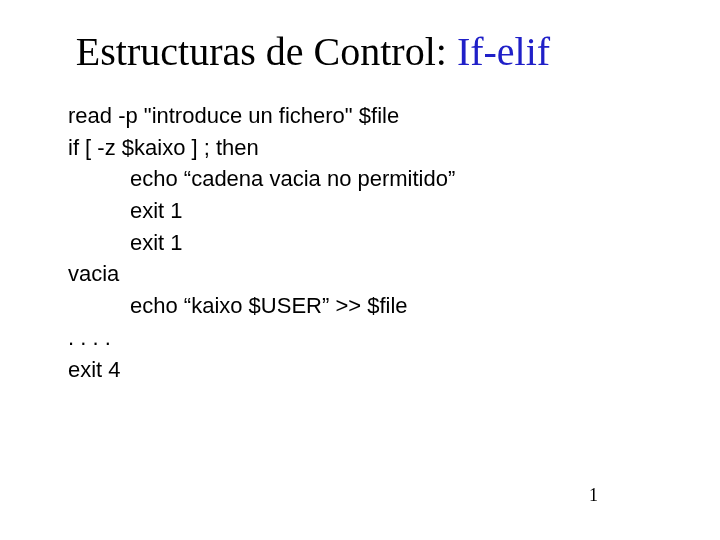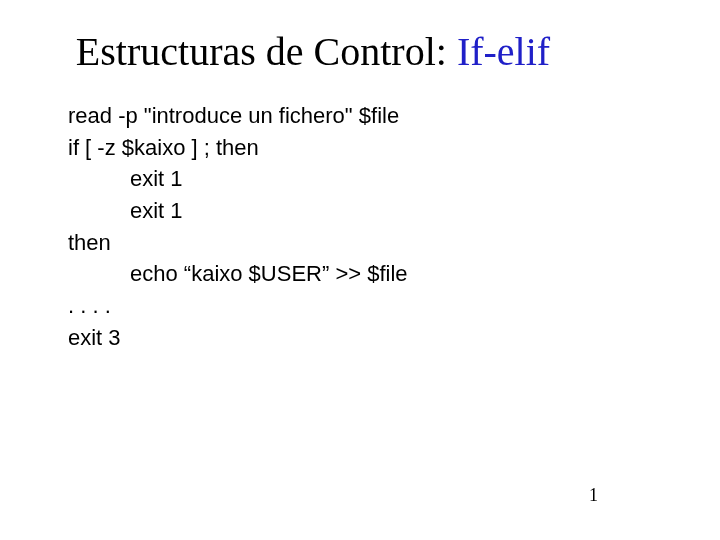--- a/index.html
+++ b/index.html
@@ -48,23 +48,24 @@
 
 <div class="slide">
 
   <h1 class="title">
     <span class="black">Estructuras de Control: </span><span class="blue">If-elif</span>
   </h1>
 
   <div class="body">
     <div>read -p  "introduce un fichero" $file</div>
     <div>if [ -z $kaixo ] ; then</div>
+    <div class="indent">echo “cadena vacia no permitido”</div>
     <div class="indent">exit 1</div>
     <div class="indent">exit 1</div>
-    <div>then</div>
+    <div>vacia</div>
     <div class="indent">echo “kaixo $USER” &gt;&gt; $file</div>
     <div>. . . .</div>
-    <div>exit 3</div>
+    <div>exit 4</div>
   </div>
 
   <div class="pagenum">1</div>
 
 </div>
 
 </body></html>

